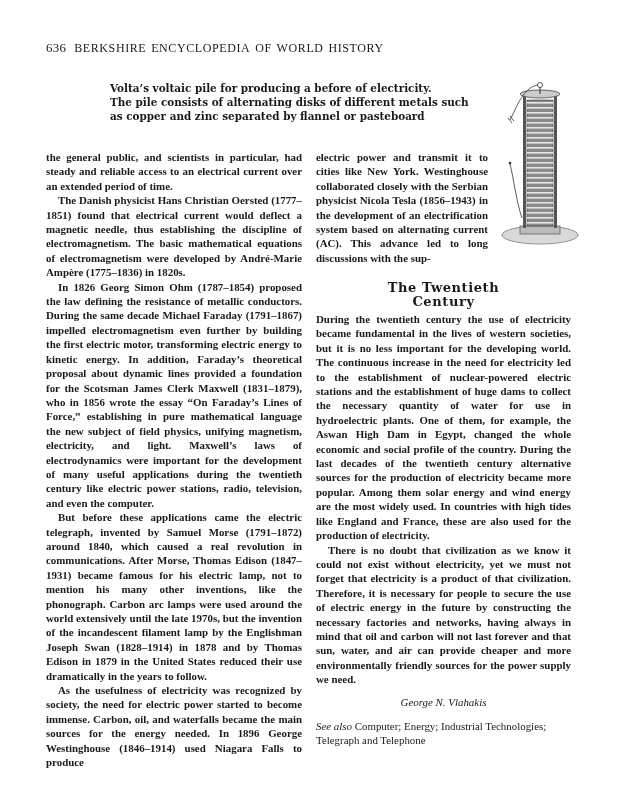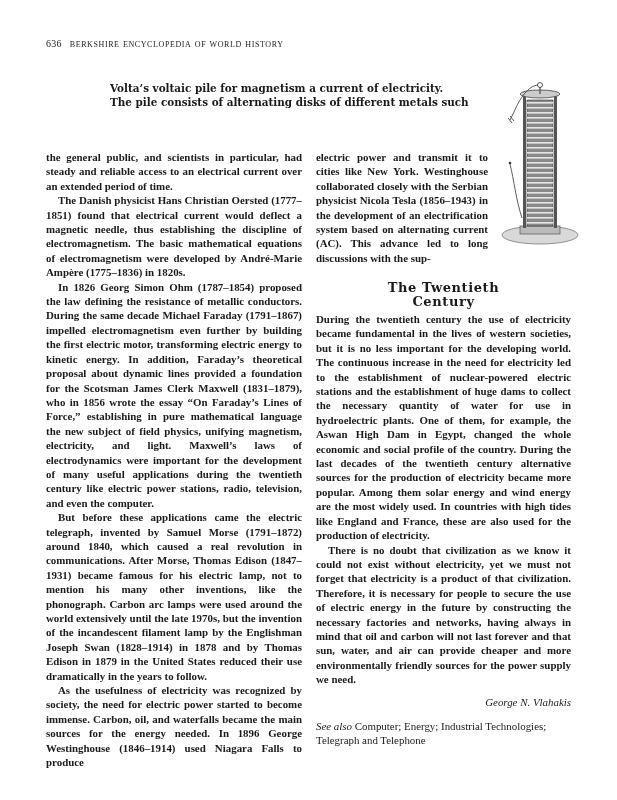--- a/index.html
+++ b/index.html
@@ -1,47 +1,48 @@
 <!DOCTYPE html>
 <html><head>
   <meta charset="utf-8">
   <style>
     html, body { margin: 0; padding: 0; background: #ffffff; }
     body { width: 617px; height: 800px; position: relative; overflow: hidden;
            font-family: "Liberation Serif", "DejaVu Serif", serif; color: #1a1a1a; }
     .running-head { position: absolute; left: 46px; top: 37px; font-size: 10px; letter-spacing: 0.3px; }
-    .running-head .pg { font-size: 10px; margin-right: 5px; margin-top: 8px; }
-    .running-head .title { font-variant: small-caps; font-size: 11px; text-transform: lowercase; letter-spacing: 0.6px; }
+    .running-head .pg { font-size: 13px; margin-right: 5px; margin-top: 8px; }
+    .running-head .title { font-variant: small-caps; font-size: 17px; text-transform: lowercase; letter-spacing: 0.6px; }
     .caption { position: absolute; left: 110px; top: 81px; width: 290px; text-align: right;
                font-weight: bold; font-size: 10.4px; line-height: 14px; font-family: "DejaVu Serif", serif; }
     .caption div { white-space: nowrap; }
     .figure { position: absolute; left: 490px; top: 70px; width: 100px; height: 180px; }
     .col { position: absolute; font-size: 10.9px; line-height: 14.4px; text-align: justify; }
     .col p { margin: 0; text-indent: 0; hyphens: auto; font-weight: bold; }
     .col p.ind { text-indent: 12px; }
     .col-left { left: 46px; top: 150px; width: 256px; }
     .col-right-top { left: 316px; top: 150px; width: 172px; }
     .col-right { left: 316px; top: 265px; width: 255px; }
     .heading { font-family: "DejaVu Serif", serif; font-weight: bold; font-size: 13px; line-height: 14px;
                margin: 16px 0 3px 0; letter-spacing: 0.6px; text-align: center; }
-    .author { text-align: right; font-style: italic; margin-top: 8px; }
+    .author { text-align: center; font-style: italic; margin-top: 8px; }
     .seealso { margin-top: 10px; text-align: left; }
     .seealso em { font-style: italic; }
   </style>
 </head>
 <body>
 
 <div class="running-head">
   <span class="pg">636</span>
   <span class="title">Berkshire Encyclopedia of World History</span>
 </div>
 
 <div class="caption">
-  <div>Volta’s voltaic pile for magnetism a current of electricity.</div>
+  <div>Volta’s voltaic pile for producing a before of electricity.</div>
   <div>The pile consists of alternating disks of different metals such</div>
+  <div>as copper and zinc separated by flannel or pasteboard</div>
 </div>
 
 <div class="figure">
   <svg width="100" height="180" viewBox="0 0 100 180" xmlns="http://www.w3.org/2000/svg">
 
     <ellipse cx="50" cy="165" rx="38" ry="9" fill="#d9d9d9" stroke="#777" stroke-width="0.8"></ellipse>
     <rect x="30" y="156" width="40" height="8" fill="#bbb" stroke="#555" stroke-width="0.7"></rect>
 
     <rect x="33" y="24" width="3" height="134" fill="#555"></rect>
     <rect x="64" y="24" width="3" height="134" fill="#555"></rect>

